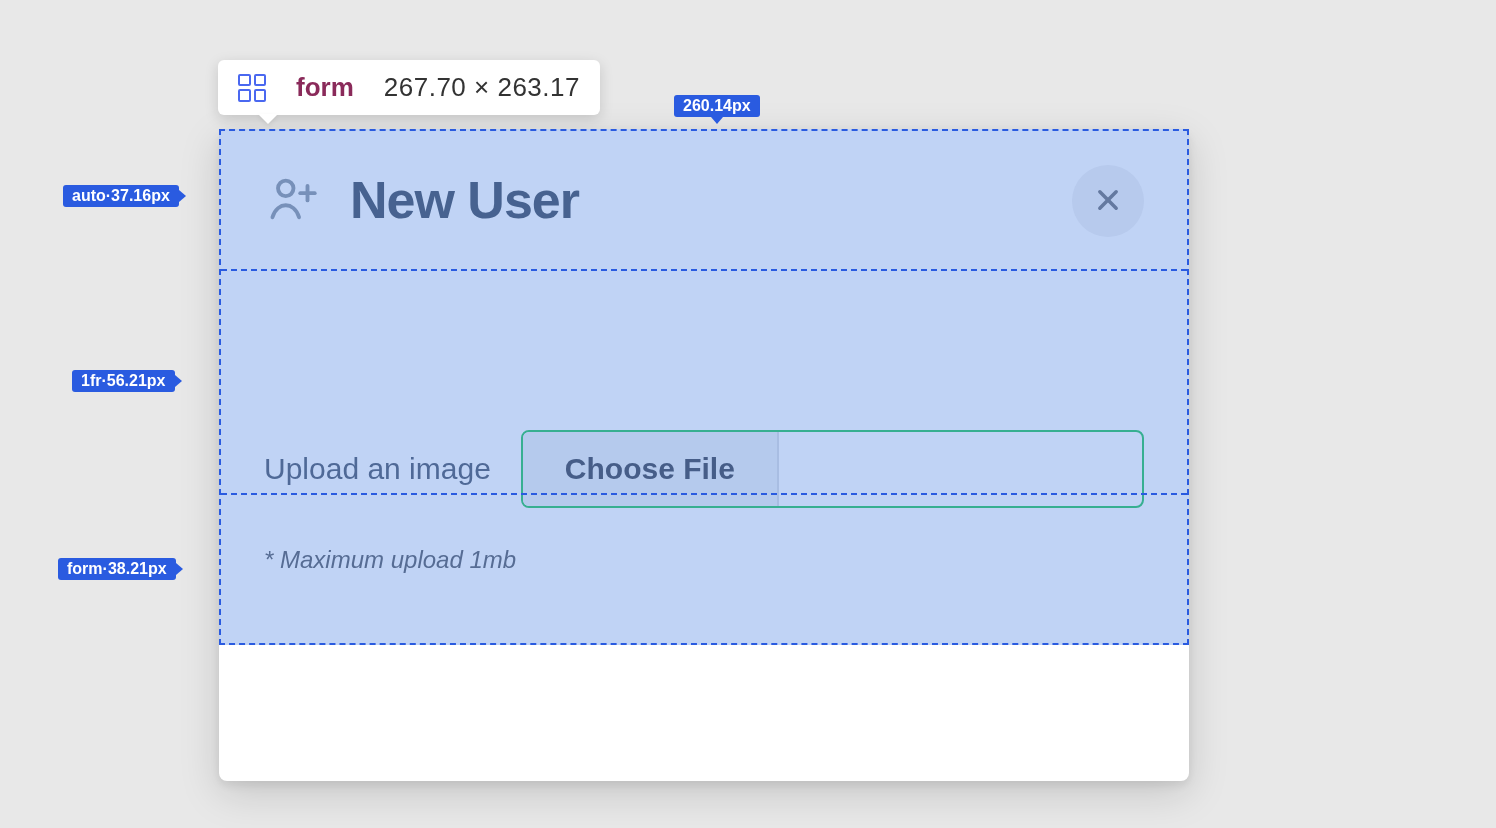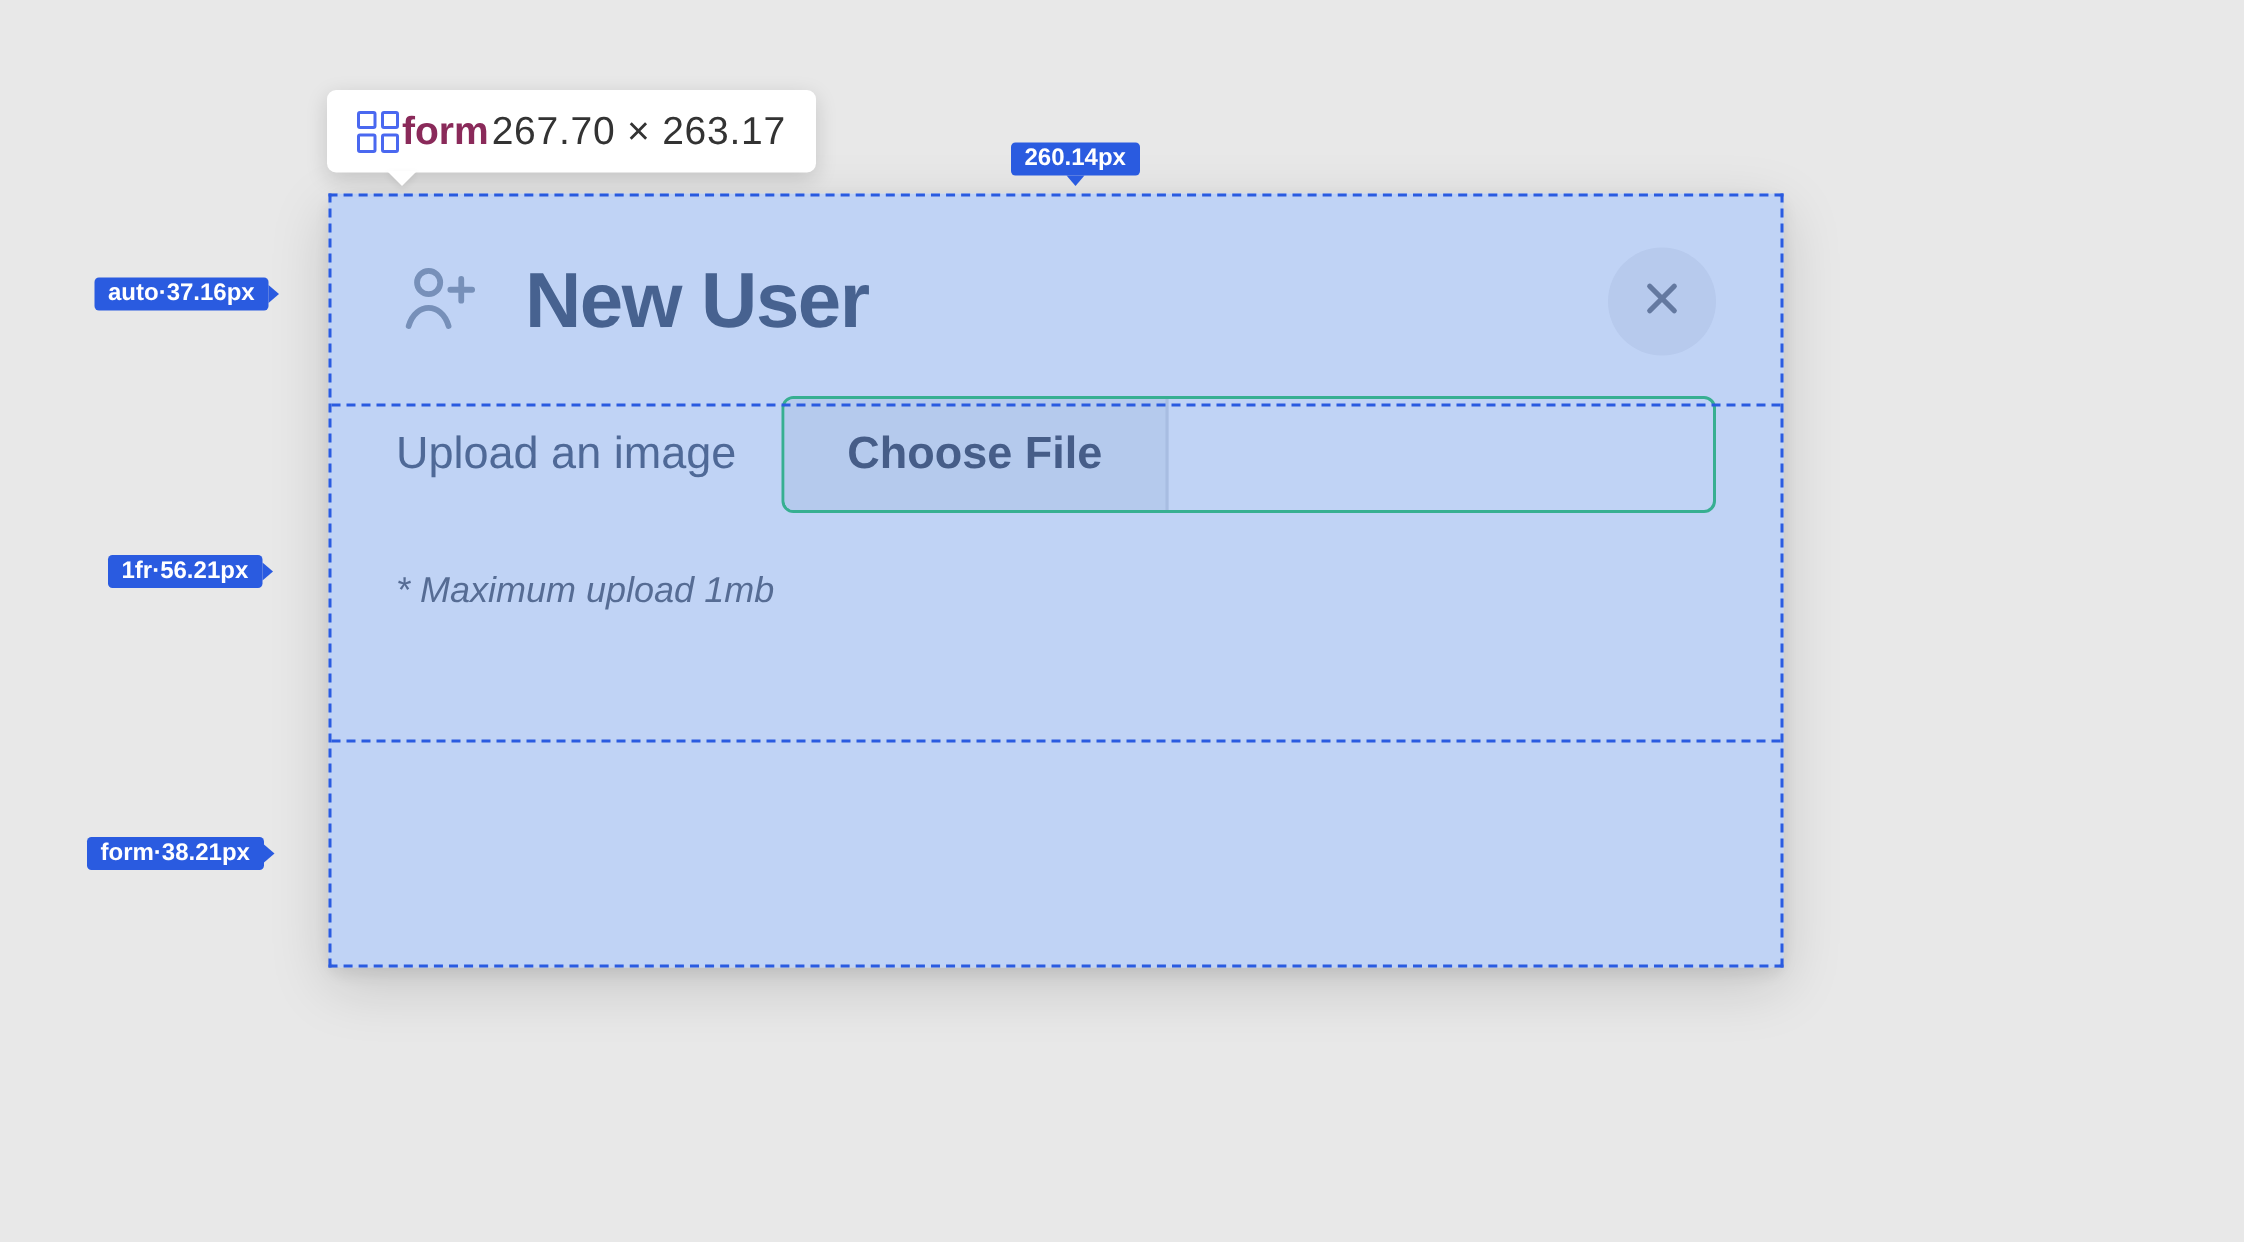--- a/index.html
+++ b/index.html
@@ -9,21 +9,21 @@
       background: #e8e8e8;
       font-family: -apple-system, BlinkMacSystemFont, 'Segoe UI', Arial, sans-serif;
       position: relative;
       overflow: hidden;
     }
     .card {
       position: absolute;
       left: 219px;
       top: 129px;
       width: 970px;
-      height: 516px;
+      height: 652px;
       background: #ffffff;
       border-radius: 8px;
       box-shadow: 0 12px 40px rgba(0,0,0,0.15), 0 4px 10px rgba(0,0,0,0.08);
       display: grid;
       grid-template-rows: auto 1fr auto;
       padding: 40px 45px;
     }
     
     .grid-overlay {
       position: absolute;
@@ -53,21 +53,21 @@
     .tooltip {
       position: absolute;
       left: 218px;
       top: 60px;
       background: #ffffff;
       border-radius: 6px;
       box-shadow: 0 4px 14px rgba(0,0,0,0.15);
       padding: 12px 20px;
       display: flex;
       align-items: center;
-      gap: 2px;
+      gap: 30px;
       font-size: 26px;
     }
     .tooltip .grid-icon {
       width: 28px; height: 28px;
       display: grid;
       grid-template-columns: 1fr 1fr;
       grid-template-rows: 1fr 1fr;
       gap: 3px;
     }
     .tooltip .grid-icon span {
@@ -149,20 +149,21 @@
       font-size: 38px;
       color: #6b6e76;
       cursor: pointer;
       border: none;
     }
     .user-plus-icon svg { width: 58px; height: 58px; }
     
     .bd {
       display: flex;
       flex-direction: column;
+      justify-content: center;
       gap: 38px;
       padding-top: 32px;
     }
     .upload-row {
       display: flex;
       align-items: center;
       gap: 30px;
     }
     .upload-label {
       font-size: 30px;

